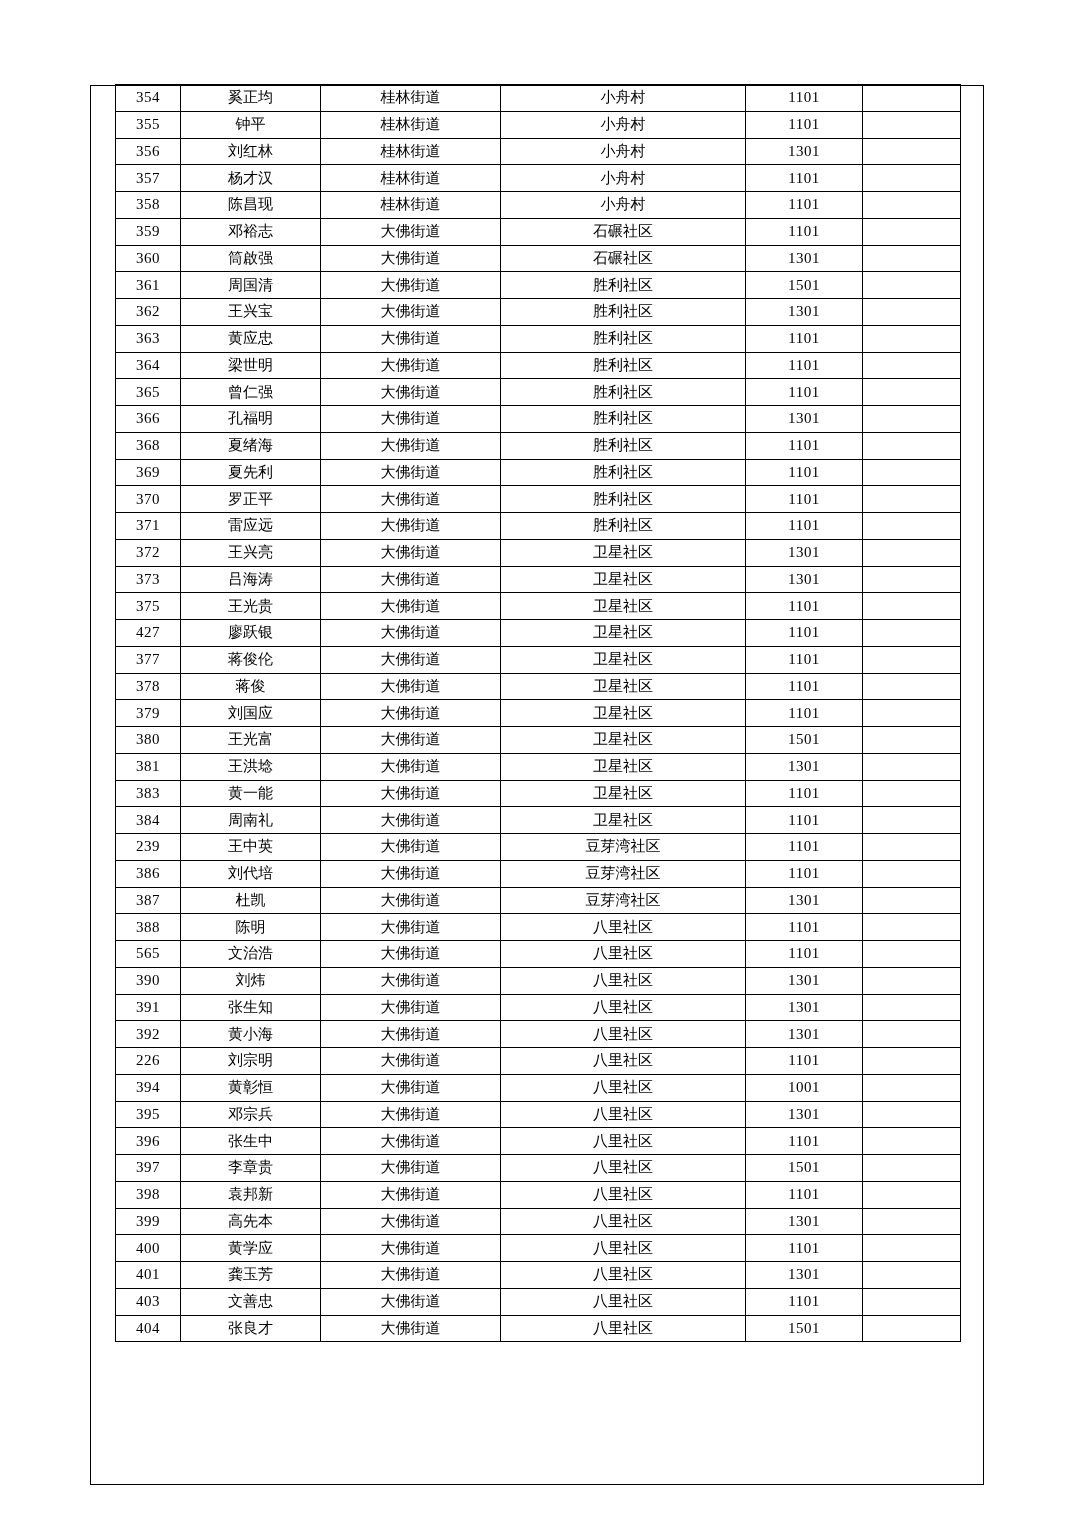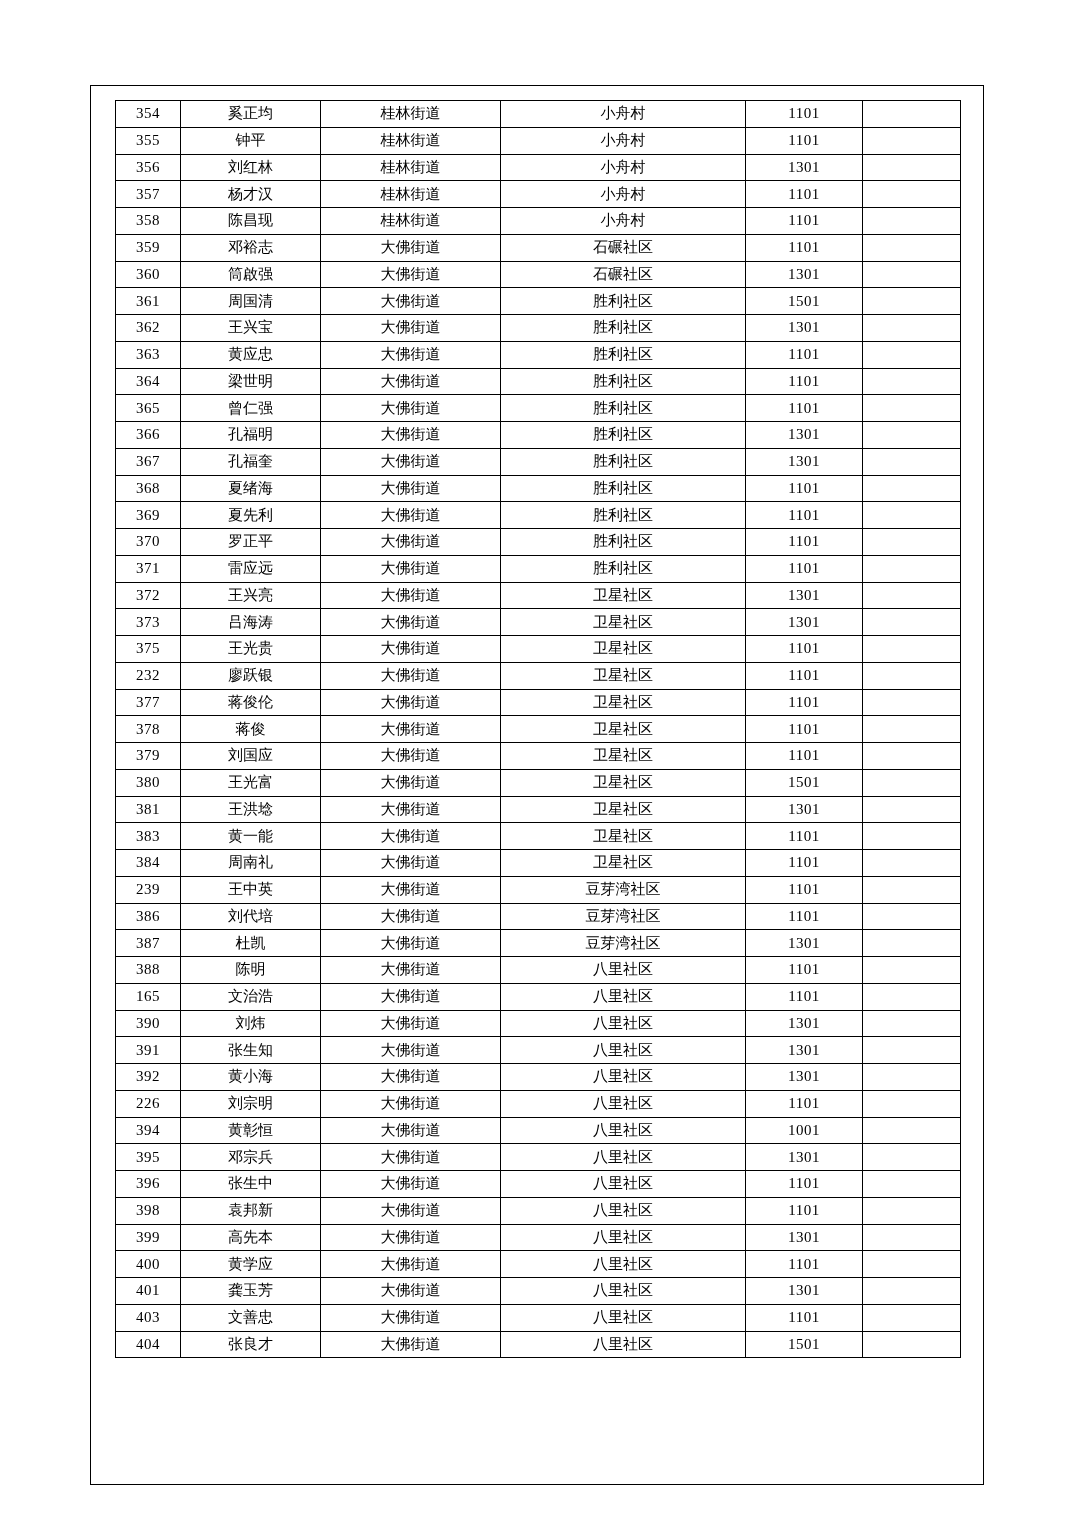--- a/index.html
+++ b/index.html
@@ -17,21 +17,21 @@
     left: 90px;
     top: 85px;
     width: 894px;
     height: 1400px;
     border: 1px solid #000000;
     box-sizing: border-box;
   }
   table.roster {
     position: absolute;
     left: 115px;
-    top: 100px;
+    top: 84px;
     border-collapse: collapse;
     table-layout: fixed;
   }
   table.roster td {
     border: 1px solid #000000;
     text-align: center;
     vertical-align: middle;
     font-size: 15px;
     height: 25.75px;
     line-height: 1;
@@ -170,28 +170,20 @@
     </tr>
         <tr>
       <td class="row-number-cell">366</td>
       <td class="name-cell">孔福明</td>
       <td class="street-cell">大佛街道</td>
       <td class="village-cell">胜利社区</td>
       <td class="amount-cell">1301</td>
       <td class="note-cell"></td>
     </tr>
         <tr>
-      <td class="row-number-cell">367</td>
-      <td class="name-cell">孔福奎</td>
-      <td class="street-cell">大佛街道</td>
-      <td class="village-cell">胜利社区</td>
-      <td class="amount-cell">1301</td>
-      <td class="note-cell"></td>
-    </tr>
-        <tr>
       <td class="row-number-cell">368</td>
       <td class="name-cell">夏绪海</td>
       <td class="street-cell">大佛街道</td>
       <td class="village-cell">胜利社区</td>
       <td class="amount-cell">1101</td>
       <td class="note-cell"></td>
     </tr>
         <tr>
       <td class="row-number-cell">369</td>
       <td class="name-cell">夏先利</td>
@@ -234,21 +226,21 @@
     </tr>
         <tr>
       <td class="row-number-cell">375</td>
       <td class="name-cell">王光贵</td>
       <td class="street-cell">大佛街道</td>
       <td class="village-cell">卫星社区</td>
       <td class="amount-cell">1101</td>
       <td class="note-cell"></td>
     </tr>
         <tr>
-      <td class="row-number-cell">232</td>
+      <td class="row-number-cell">427</td>
       <td class="name-cell">廖跃银</td>
       <td class="street-cell">大佛街道</td>
       <td class="village-cell">卫星社区</td>
       <td class="amount-cell">1101</td>
       <td class="note-cell"></td>
     </tr>
         <tr>
       <td class="row-number-cell">377</td>
       <td class="name-cell">蒋俊伦</td>
       <td class="street-cell">大佛街道</td>
@@ -330,21 +322,21 @@
     </tr>
         <tr>
       <td class="row-number-cell">388</td>
       <td class="name-cell">陈明</td>
       <td class="street-cell">大佛街道</td>
       <td class="village-cell">八里社区</td>
       <td class="amount-cell">1101</td>
       <td class="note-cell"></td>
     </tr>
         <tr>
-      <td class="row-number-cell">165</td>
+      <td class="row-number-cell">565</td>
       <td class="name-cell">文治浩</td>
       <td class="street-cell">大佛街道</td>
       <td class="village-cell">八里社区</td>
       <td class="amount-cell">1101</td>
       <td class="note-cell"></td>
     </tr>
         <tr>
       <td class="row-number-cell">390</td>
       <td class="name-cell">刘炜</td>
       <td class="street-cell">大佛街道</td>
@@ -391,20 +383,28 @@
       <td class="village-cell">八里社区</td>
       <td class="amount-cell">1301</td>
       <td class="note-cell"></td>
     </tr>
         <tr>
       <td class="row-number-cell">396</td>
       <td class="name-cell">张生中</td>
       <td class="street-cell">大佛街道</td>
       <td class="village-cell">八里社区</td>
       <td class="amount-cell">1101</td>
+      <td class="note-cell"></td>
+    </tr>
+        <tr>
+      <td class="row-number-cell">397</td>
+      <td class="name-cell">李章贵</td>
+      <td class="street-cell">大佛街道</td>
+      <td class="village-cell">八里社区</td>
+      <td class="amount-cell">1501</td>
       <td class="note-cell"></td>
     </tr>
         <tr>
       <td class="row-number-cell">398</td>
       <td class="name-cell">袁邦新</td>
       <td class="street-cell">大佛街道</td>
       <td class="village-cell">八里社区</td>
       <td class="amount-cell">1101</td>
       <td class="note-cell"></td>
     </tr>

